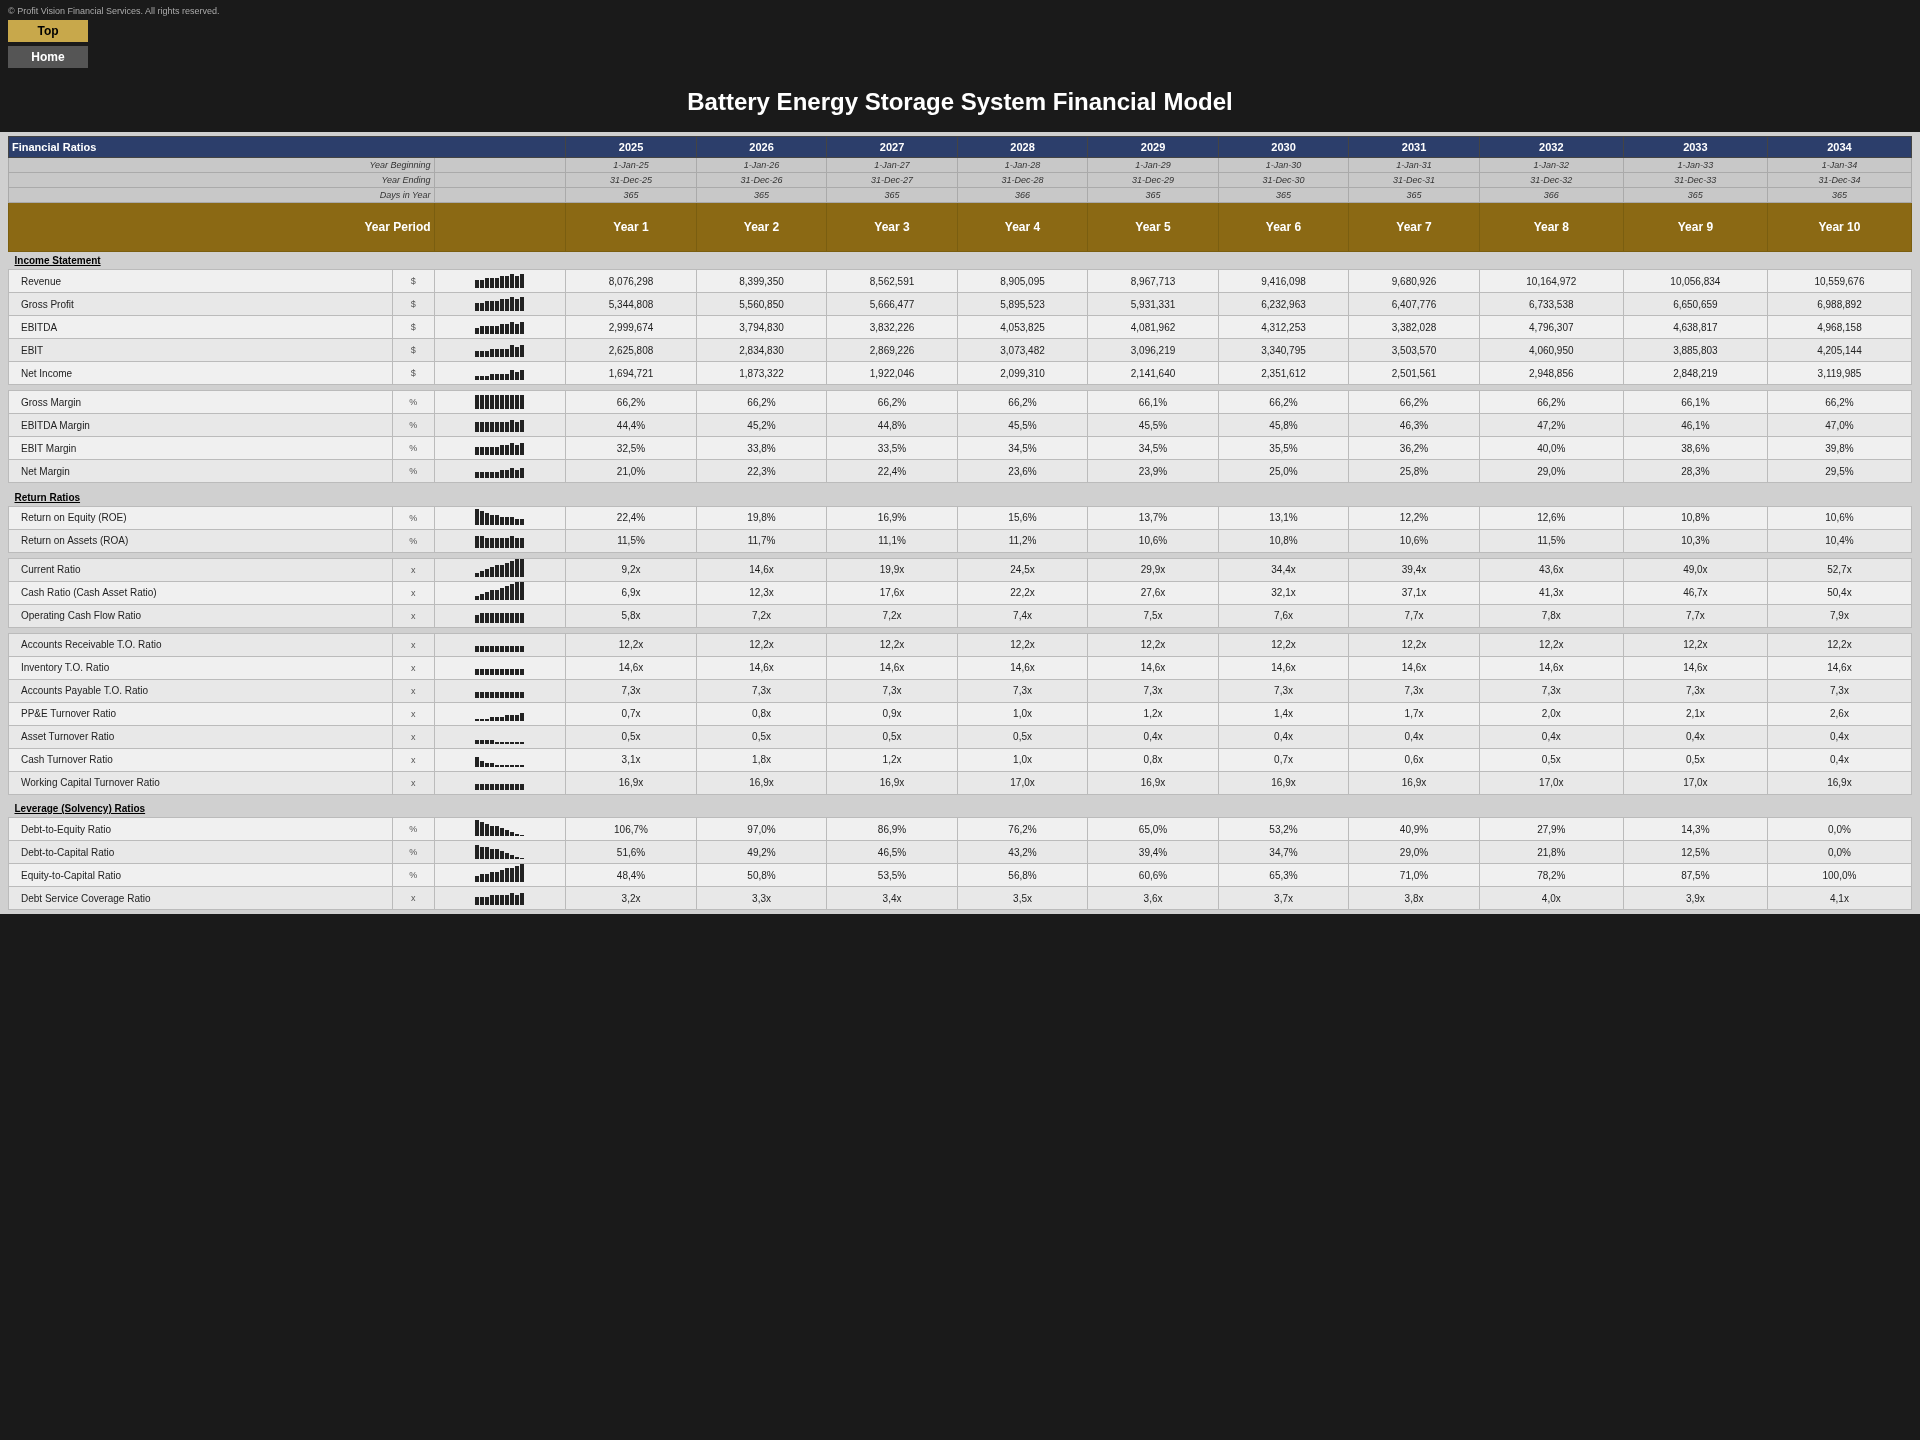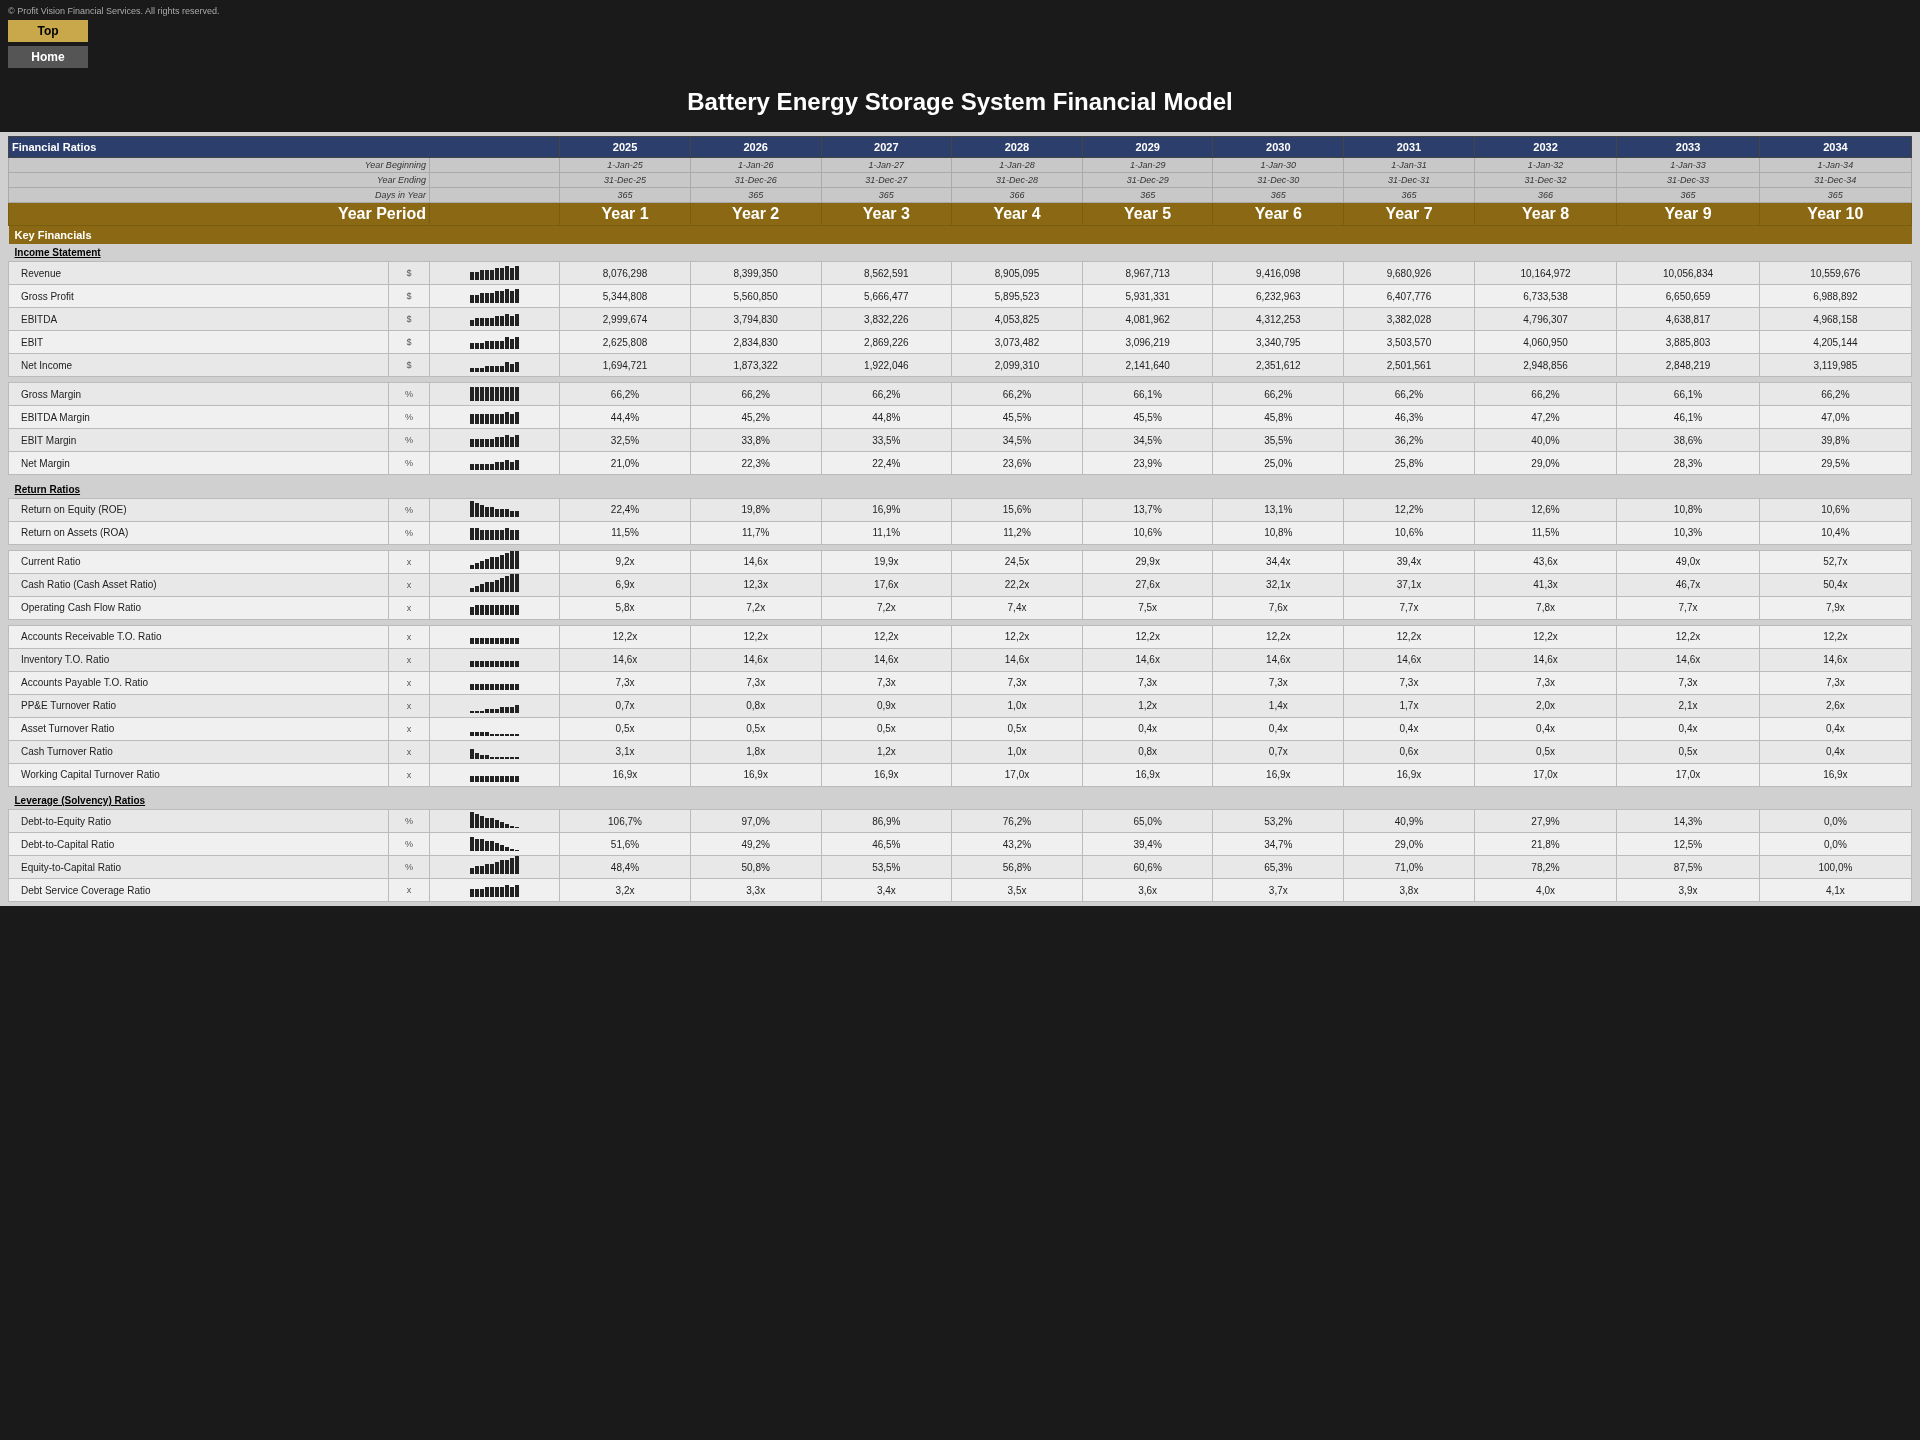--- a/index.html
+++ b/index.html
@@ -137,22 +137,22 @@
     }
     .sparkbar {
       width: 4px;
       background: #222;
       display: inline-block;
     }
     .year-period-row td {
       background: #8b6914;
       color: #fff;
       text-align: center;
-      padding: 2px 3px;
-      font-size: 16px;
+      padding: 17px 3px;
+      font-size: 12px;
       font-weight: bold;
       border: 1px solid #7a5e10;
     }
     .year-period-row td.label-col { text-align: right; background: #8b6914; }
     .empty-row td {
       background: #d0d0d0;
       height: 6px;
       border: none;
     }
   </style>
@@ -235,23 +235,20 @@
           <td>Year 2</td>
           <td>Year 3</td>
           <td>Year 4</td>
           <td>Year 5</td>
           <td>Year 6</td>
           <td>Year 7</td>
           <td>Year 8</td>
           <td>Year 9</td>
           <td>Year 10</td>
         </tr>
-        <tr class="section-header">
-          <td colspan="13">Key Financials</td>
-        </tr>
         <tr class="subsection-label">
           <td colspan="13">Income Statement</td>
         </tr>
         <tr class="data-row">
           <td class="label-col">Revenue</td>
           <td class="unit-col">$</td>
           <td class="chart-col"><div class="sparkline">
               <div class="sparkbar" style="height:8px;"></div>
               <div class="sparkbar" style="height:8px;"></div>
               <div class="sparkbar" style="height:10px;"></div>

